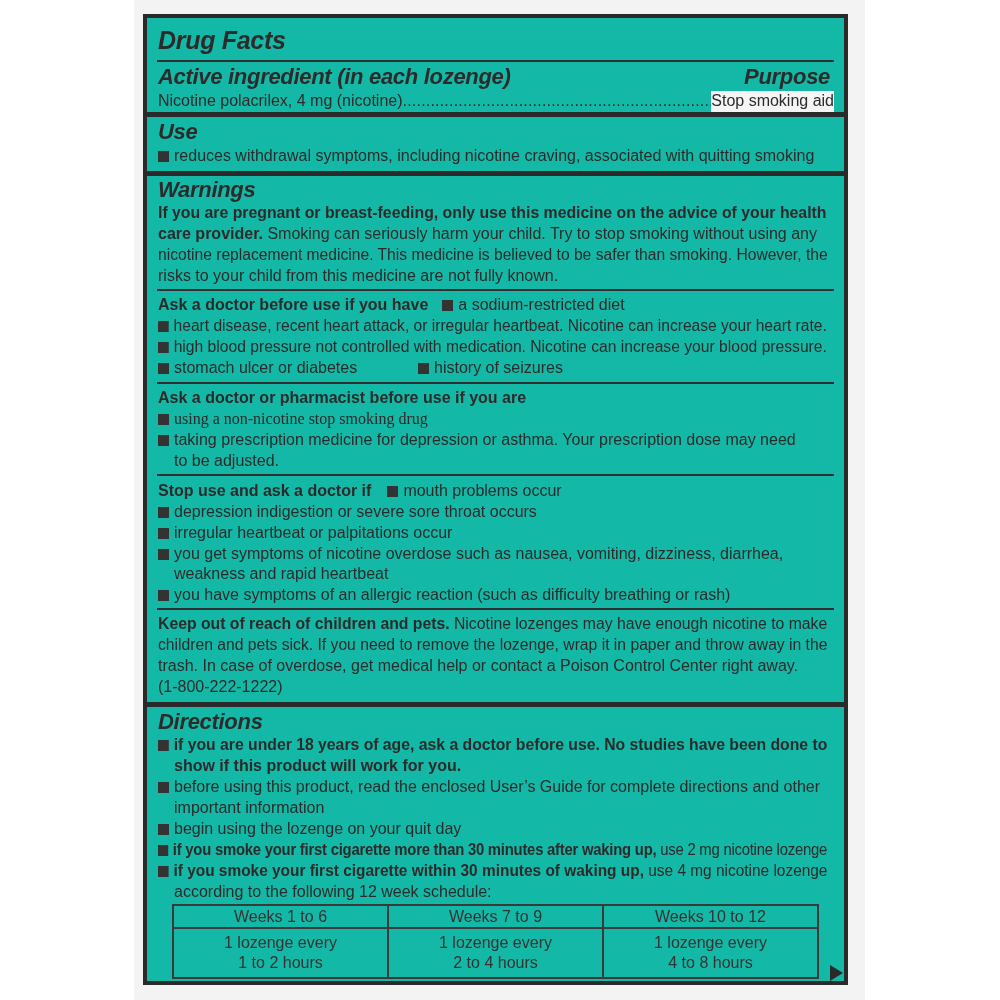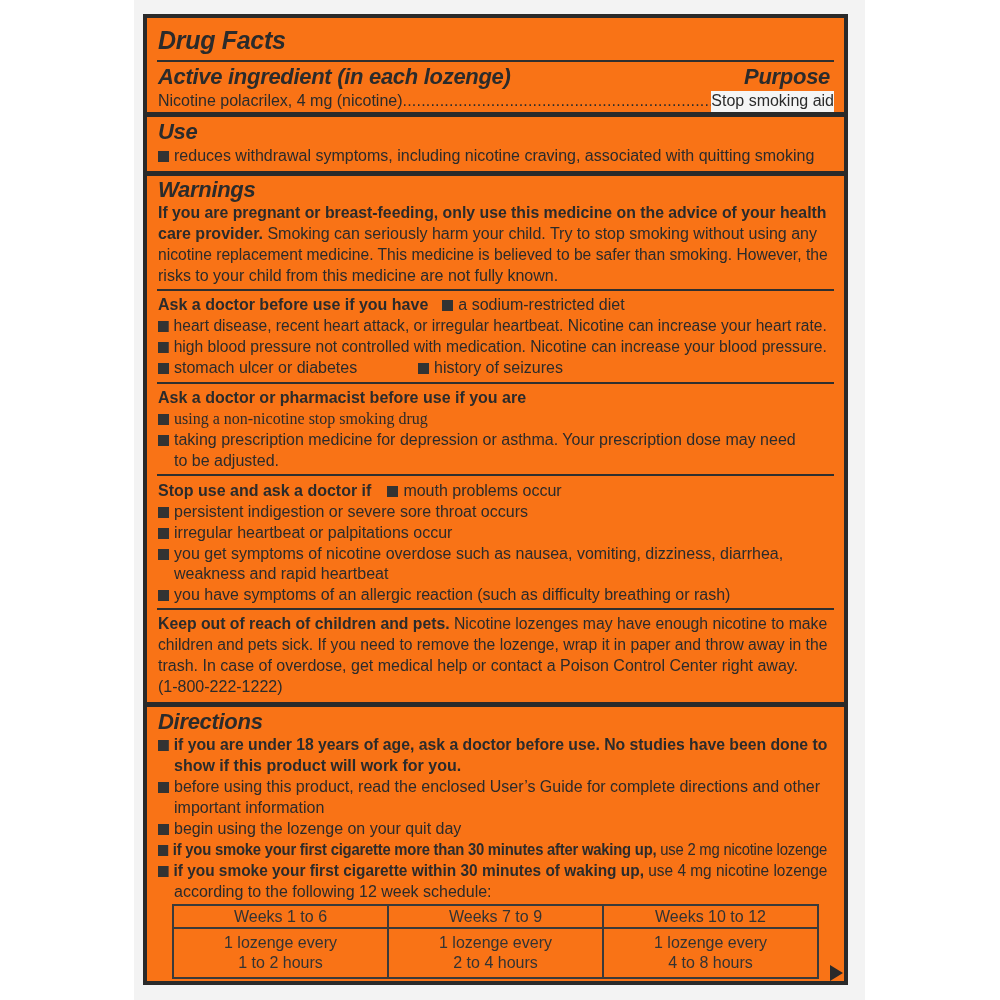--- a/index.html
+++ b/index.html
@@ -6,21 +6,21 @@
   body {
     width:1000px; height:1000px; background:#ffffff; position:relative; overflow:hidden;
     font-family:"Liberation Sans", sans-serif; color:#2b2b2b;
   }
   .card {
     position:absolute; left:134px; top:0; width:731px; height:1000px;
     background:#f3f3f3;
   }
   .frame {
     position:absolute; left:143px; top:14px; width:697px; height:963px;
-    border:4px solid #2a2a2a; background:#f97316;
+    border:4px solid #2a2a2a; background:#14b8a6;
   }
   .abs { position:absolute; white-space:nowrap; }
   .h1 { font-weight:bold; font-style:italic; font-size:25px; letter-spacing:-0.3px; }
   .h2 { font-weight:bold; font-style:italic; font-size:22px; letter-spacing:-0.3px; }
   .t { font-size:16px; line-height:20.6px; }
   .b { font-weight:bold; }
   .rule-thin { position:absolute; left:0; right:0; height:2px; background:#2f2f2f; }
   .rule-thick { position:absolute; left:0; right:0; height:5px; background:#2a2a2a; }
   .bullet { display:inline-block; width:11px; height:11px; background:#333; margin-right:5px; vertical-align:-1px; }
   .row { position:absolute; left:11px; white-space:nowrap; font-size:16px; }
@@ -78,21 +78,21 @@
   <div class="rule-thin" style="left:10px; right:10px; top:364px;"></div>
 
   <div class="row b" style="top:371px;">Ask a doctor or pharmacist before use if you are</div>
   <div class="row" style="top:392px;font-family:Liberation Serif, serif;"><span class="bullet"></span><span>using a non-nicotine stop smoking drug</span></div>
   <div class="row" style="top:413px;"><span class="bullet"></span><span>taking prescription medicine for depression or asthma. Your prescription dose may need</span></div>
   <div class="row indent" style="top:434px;">to be adjusted.</div>
 
   <div class="rule-thin" style="left:10px; right:10px; top:456px;"></div>
 
   <div class="row" style="top:464px;"><span class="b">Stop use and ask a doctor if</span><span style="display:inline-block; width:16px;"></span><span class="bullet"></span><span>mouth problems occur</span></div>
-  <div class="row" style="top:485px;"><span class="bullet"></span><span>persistent indigestion or severe sore throat occurs</span></div>
+  <div class="row" style="top:485px;"><span class="bullet"></span><span>depression indigestion or severe sore throat occurs</span></div>
   <div class="row" style="top:506px;"><span class="bullet"></span><span>irregular heartbeat or palpitations occur</span></div>
   <div class="row" style="top:527px;"><span class="bullet"></span><span>you get symptoms of nicotine overdose such as nausea, vomiting, dizziness, diarrhea,</span></div>
   <div class="row indent" style="top:547px;">weakness and rapid heartbeat</div>
   <div class="row" style="top:568px;"><span class="bullet"></span><span>you have symptoms of an allergic reaction (such as difficulty breathing or rash)</span></div>
 
   <div class="rule-thin" style="left:10px; right:10px; top:590px;"></div>
 
   <div class="row" style="top: 597px; transform-origin: left top; transform: scaleX(0.985);"><span class="b">Keep out of reach of children and pets.</span><span> Nicotine lozenges may have enough nicotine to make</span></div>
   <div class="row" style="top: 618px; transform-origin: left top; transform: scaleX(0.98);">children and pets sick. If you need to remove the lozenge, wrap it in paper and throw away in the</div>
   <div class="row" style="top:639px;">trash. In case of overdose, get medical help or contact a Poison Control Center right away.</div>

